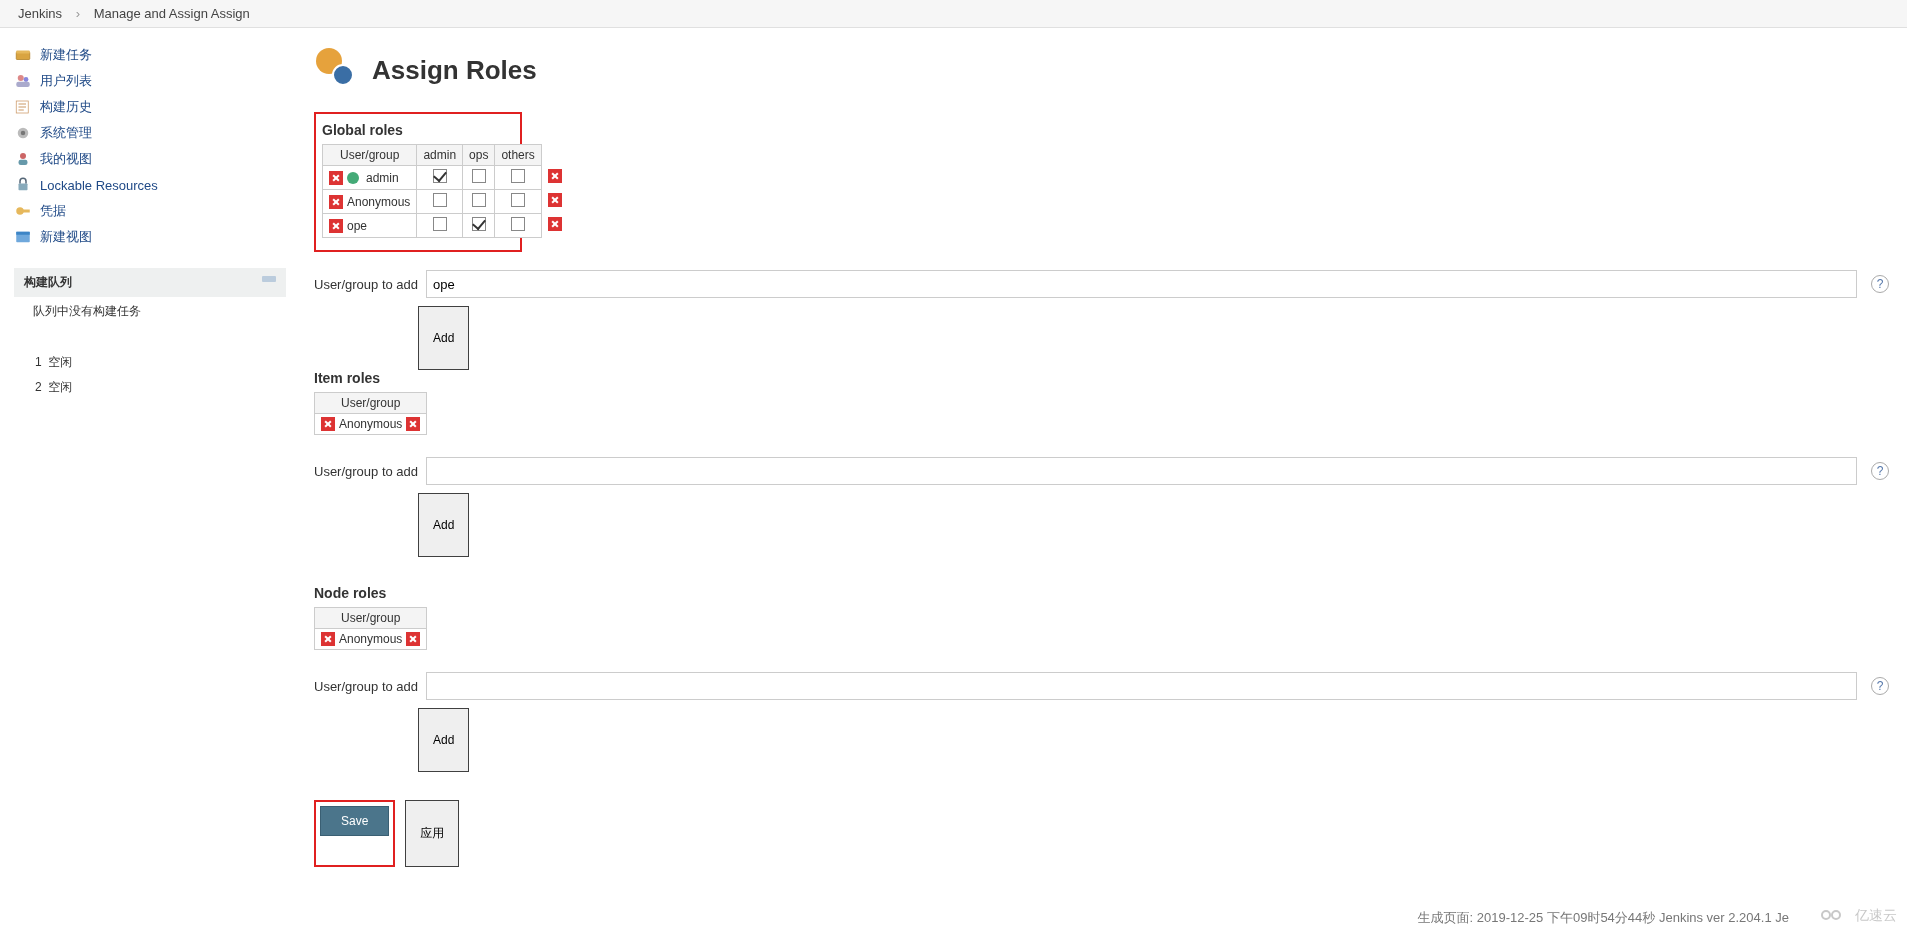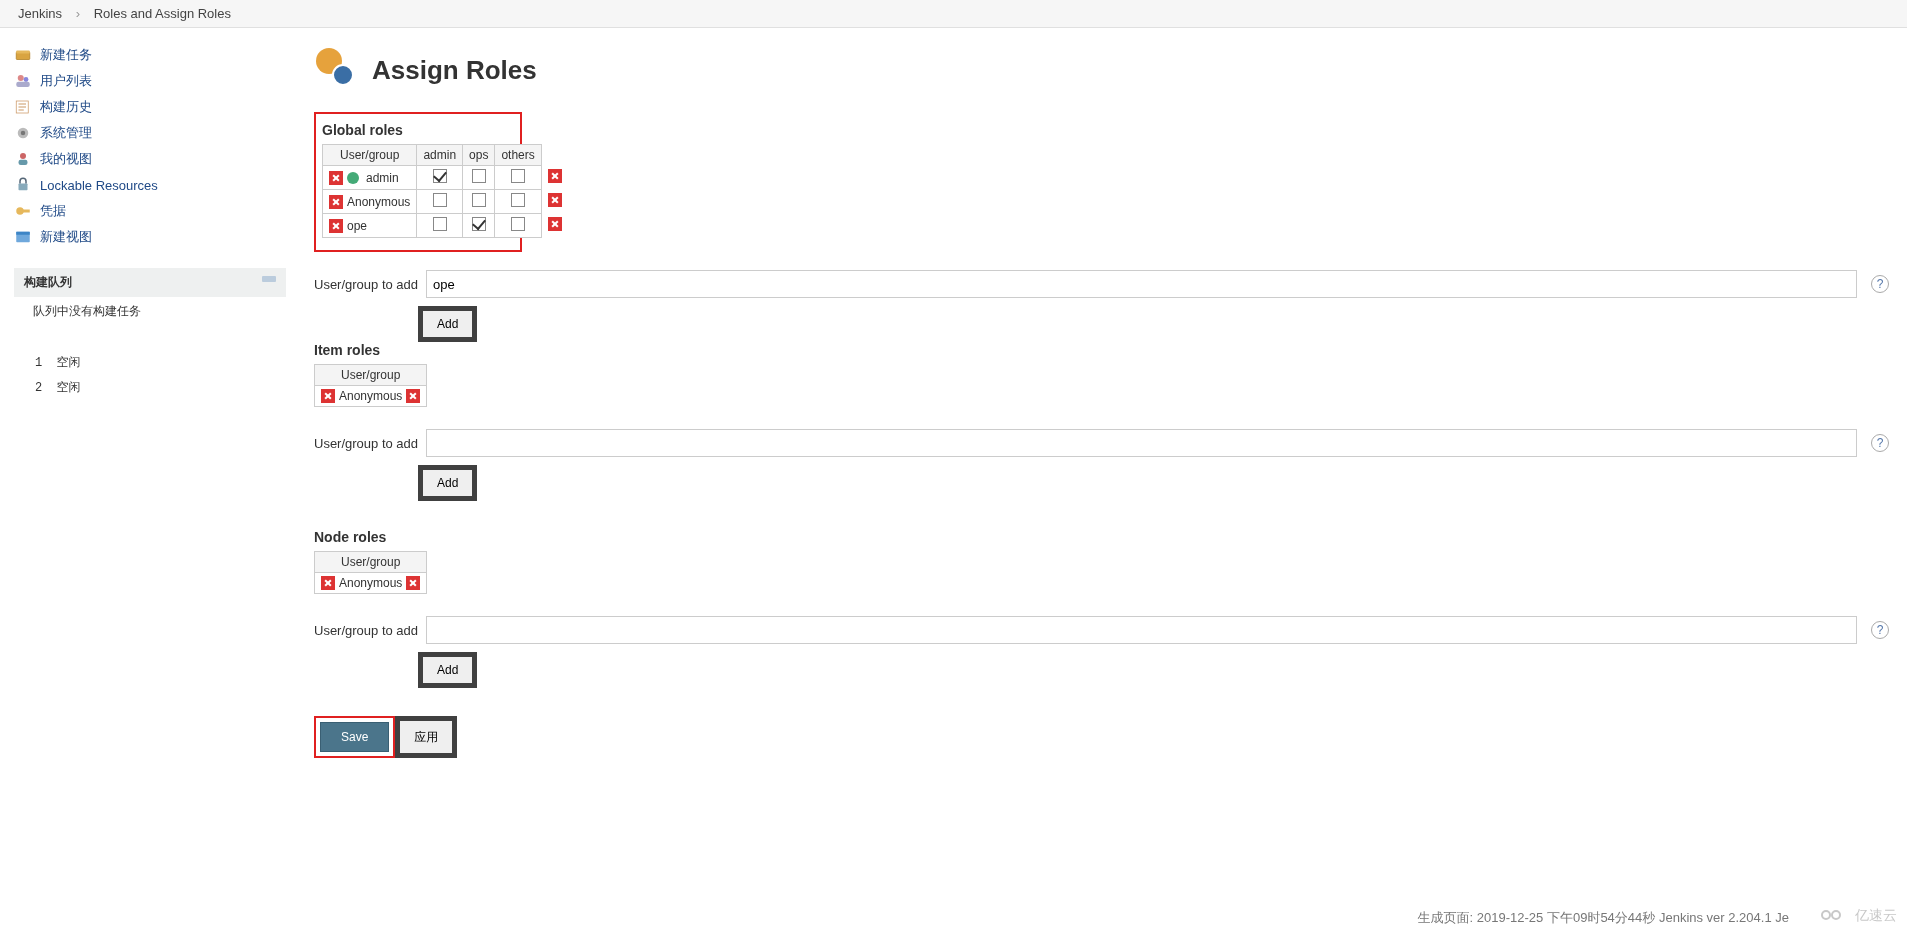--- a/index.html
+++ b/index.html
@@ -17,21 +17,21 @@
 .task-list { list-style: none; }
 .task-list li { display: flex; align-items: center; gap: 8px; padding: 4px 0; }
 .task-list li a { color: #204a87; }
 .task-icon { width: 18px; height: 18px; display: inline-flex; align-items: center; justify-content: center; }
 
 .pane-box { margin-top: 18px; }
 .pane-header { background: #eef0f0; padding: 6px 10px; font-weight: bold; font-size: 12px; position: relative; }
 .pane-header .toggle { position: absolute; right: 10px; top: 8px; width: 14px; height: 6px; background: #bcd; border-radius: 1px; }
 .pane-body { padding: 6px 8px; font-size: 12px; color: #333; margin-left: 11px; }
 .exec-list { list-style: none; }
-.exec-list li { padding: 4px 2px; font-family: Liberation Mono, monospace; }
+.exec-list li { padding: 4px 2px; }
 
 .page-title-row { display: flex; align-items: center; gap: 14px; margin: 6px 0 20px 0; text-align: center; }
 .page-title-row h1 { font-size: 26px; font-weight: bold; }
 .title-icon { width: 44px; height: 44px; position: relative; }
 .title-icon .c1 { position: absolute; width: 26px; height: 26px; background: #e6a23c; border-radius: 50%; left: 2px; top: 0; }
 .title-icon .c2 { position: absolute; width: 22px; height: 22px; background: #3a6ea5; border-radius: 50%; left: 18px; top: 16px; border: 2px solid #fff; }
 
 .section { margin-bottom: 28px; }
 .section h3 { font-size: 14px; font-weight: bold; margin-bottom: 6px; }
 .red-box { border: 2px solid #e02020; padding: 8px 6px 12px 6px; position: relative; }
@@ -47,40 +47,40 @@
 .remove-btn::after { transform: rotate(-45deg); }
 .user-icon { width: 12px; height: 12px; display: inline-block; background: #4a7; border-radius: 50%; vertical-align: middle; margin-right: 3px; }
 .cb { width: 14px; height: 14px; border: 1px solid #888; display: inline-block; position: relative; background: #fff; }
 .cb.checked::after { content: ""; position: absolute; left: 2px; top: -1px; width: 6px; height: 10px; border-right: 2px solid #333; border-bottom: 2px solid #333; transform: rotate(40deg); }
 
 .add-row { display: flex; align-items: center; gap: 8px; margin-top: 22px; }
 .add-label { font-size: 13px; white-space: nowrap; }
 .add-input { flex: 1; min-width: 0; }
 .add-input input { width: 100%; height: 28px; border: 1px solid #ccc; padding: 0 6px; font-size: 13px; }
 .help-icon { width: 18px; height: 18px; border: 1px solid #aaa; border-radius: 50%; display: inline-flex; align-items: center; justify-content: center; font-size: 12px; color: #5577aa; margin-left: 6px; flex-shrink: 0; }
-.btn { background: #efefef; border: 5px solid #404040; padding: 6px 14px; font-size: 12px; cursor: pointer; }
+.btn { background: #efefef; border: 1px solid #404040; padding: 24px 14px; font-size: 12px; cursor: pointer; }
 .btn-add-row { margin-top: 8px; margin-left: 104px; }
 .btn-save { background: #4b758b; color: #fff; border: 1px solid #3a5f73; padding: 7px 20px; }
-.save-row { display: flex; margin-top: 4px; }
+.save-row { display: flex; gap: 10px; margin-top: 4px; }
 .save-box { border: 2px solid #e02020; padding: 4px; display: inline-block; }
 
 .footer-status { position: fixed; bottom: 0; right: 110px; font-size: 13px; color: #777; padding: 4px 8px; }
 .watermark { position: fixed; bottom: 6px; right: 10px; font-size: 14px; color: #c8c8c8; display: flex; align-items: center; gap: 6px; }
 .watermark .wm-icon { width: 28px; height: 18px; position: relative; }
 .watermark .wm-icon span { width: 10px; height: 10px; border: 2px solid #c8c8c8; border-radius: 50%; position: absolute; top: 3px; }
 .watermark .wm-icon span:nth-child(1){ left: 0; }
 .watermark .wm-icon span:nth-child(2){ left: 10px; }
 </style>
 </head>
 <body>
 
 <div class="breadcrumb-bar">
   <span class="crumb">Jenkins</span>
   <span class="sep">›</span>
-  <span class="crumb">Roles and Assign Roles</span>
+  <span class="crumb">Manage and Assign Assign</span>
 </div>
 
 <div class="layout">
   <aside class="sidebar">
     <ul class="task-list">
       <li>
         <span class="task-icon">
             <svg viewBox="0 0 24 24" width="18" height="18">
               <rect x="3" y="8" width="18" height="10" rx="1" fill="#d9a441" stroke="#b07d20"></rect>
               <rect x="3" y="6" width="18" height="4" rx="1" fill="#e6b85c"></rect>

